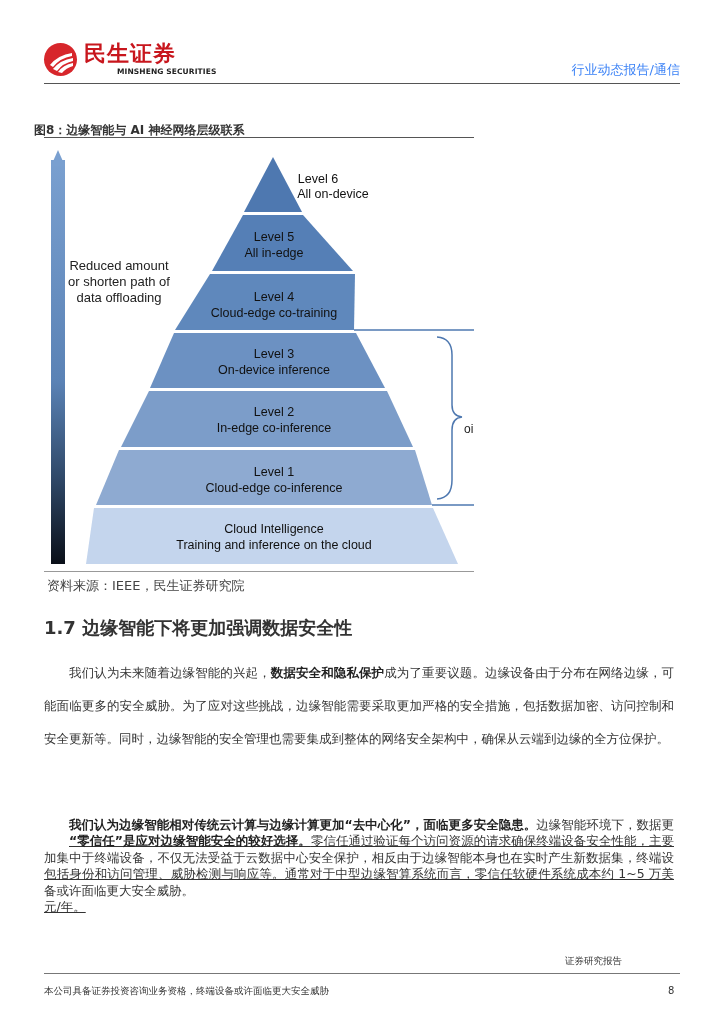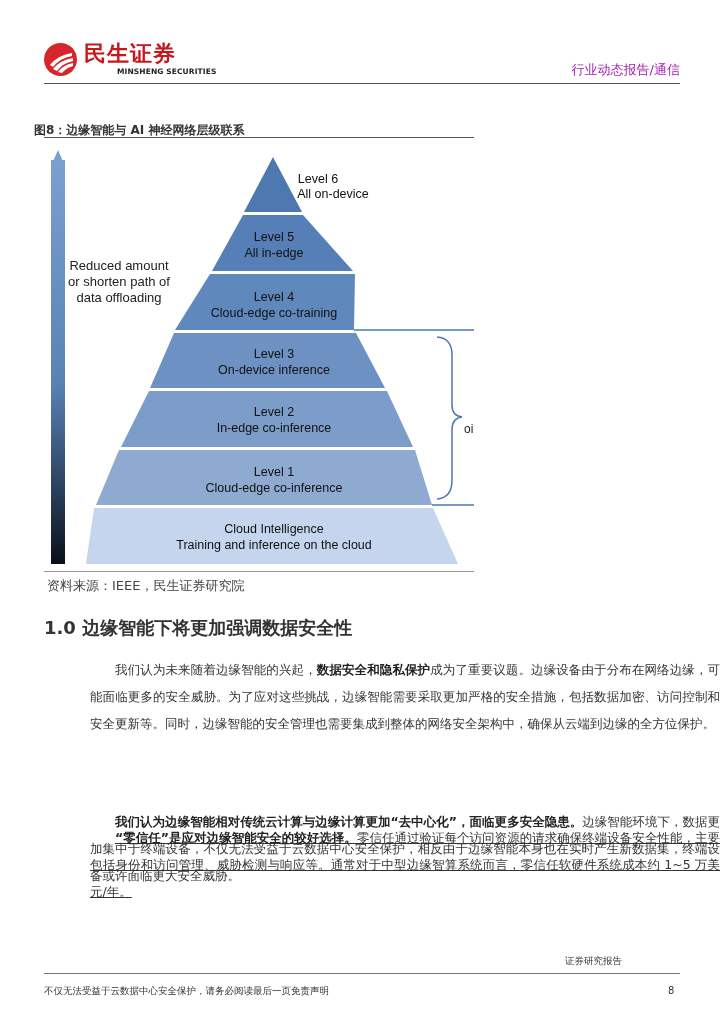--- a/index.html
+++ b/index.html
@@ -4,34 +4,34 @@
 <style>
   html, body { margin: 0; padding: 0; background: #ffffff; }
   body { width: 724px; height: 1024px; position: relative; overflow: hidden;
          font-family: "DejaVu Sans", "Liberation Sans", sans-serif; color: #333; }
   .abs { position: absolute; }
 
   
   .logo-circle { left: 44px; top: 43px; width: 33px; height: 33px; border-radius: 50%; background: #d7262b; overflow: hidden; }
   .logo-cn { left: 84px; top: 42px; font-size: 22px; font-weight: bold; color: #c8161d; letter-spacing: 1px; line-height: 24px; font-family: Liberation Serif, serif; }
   .logo-en { left: 84px; top: 67px; font-size: 7.5px; font-weight: bold; color: #222; letter-spacing: 0.1px; line-height: 9px; margin-left: 33px; }
-  .header-right { right: 44px; top: 61px; font-size: 13px; color: #a21caf; }
+  .header-right { right: 44px; top: 61px; font-size: 13px; color: #3b82f6; }
   .header-line { left: 44px; right: 44px; top: 83px; height: 1px; background: #555; }
 
   
   .fig-title { left: 34px; top: 122px; font-size: 12px; font-weight: bold; color: #333; }
   .fig-line { left: 44px; width: 430px; top: 137px; height: 1px; background: #555; }
   .fig-svg { left: 44px; top: 140px; }
   .source { left: 47px; top: 577px; font-size: 13px; color: #444; }
   .src-line { left: 44px; width: 430px; top: 571px; height: 1px; background: #999; }
 
   
   .sec-title { left: 44px; top: 616px; font-size: 18px; font-weight: bold; color: #333; }
 
-  .para { left: 44px; width: 630px; font-size: 12.5px; line-height: 27px; color: #333; text-align: justify; margin-left: 46px; }
+  .para { left: 44px; width: 630px; font-size: 12.5px; line-height: 33px; color: #333; text-align: justify; }
   .para b { color: #222; }
   .indent { display: inline-block; width: 25px; }
 
   .footer-line { left: 44px; right: 44px; top: 973px; height: 1px; background: #777; }
   .footer-left { left: 44px; top: 985px; font-size: 9.5px; color: #333; }
   .footer-mid { left: 565px; top: 955px; font-size: 9.5px; color: #333; }
   .footer-page { left: 668px; top: 985px; font-size: 10px; color: #333; }
 
   .lvl text { font-family: "Liberation Sans", sans-serif; }
 </style>
@@ -96,30 +96,30 @@
 
   <line x1="354" y1="330" x2="474" y2="330" stroke="#4e78b0" stroke-width="1.5"></line>
   <line x1="432" y1="505" x2="474" y2="505" stroke="#4e78b0" stroke-width="1.5"></line>
   <path d="M437 337 Q452 338 452 355 L452 405 Q452 416 462 417 Q452 418 452 430 L452 480 Q452 498 437 499" fill="none" stroke="#4e78b0" stroke-width="1.5"></path>
   <text x="464" y="433" font-size="12" fill="#222">oi</text>
 </svg>
 
 <div class="abs src-line"></div>
 <div class="abs source">资料来源：IEEE，民生证券研究院</div>
 
-<div class="abs sec-title">1.0 边缘智能下将更加强调数据安全性</div>
+<div class="abs sec-title">1.7 边缘智能下将更加强调数据安全性</div>
 
 <div class="abs para" style="top:656px;">
   <span class="indent"></span><span>我们认为未来随着边缘智能的兴起，</span><b>数据安全和隐私保护</b><span>成为了重要议题。边缘设备由于分布在网络边缘，可能面临更多的安全威胁。为了应对这些挑战，边缘智能需要采取更加严格的安全措施，包括数据加密、访问控制和安全更新等。同时，边缘智能的安全管理也需要集成到整体的网络安全架构中，确保从云端到边缘的全方位保护。</span>
 </div>
 
 <div class="abs para" style="top:808px;">
   <span class="indent"></span><b>我们认为边缘智能相对传统云计算与边缘计算更加“去中心化”，面临更多安全隐患。</b><span>边缘智能环境下，数据更加集中于终端设备，不仅无法受益于云数据中心安全保护，相反由于边缘智能本身也在实时产生新数据集，终端设备或许面临更大安全威胁。</span>
 </div>
 
 <div class="abs para" style="top:824px;text-decoration:underline;">
   <span class="indent"></span><b>“零信任”是应对边缘智能安全的较好选择。</b><span>零信任通过验证每个访问资源的请求确保终端设备安全性能，主要包括身份和访问管理、威胁检测与响应等。通常对于中型边缘智算系统而言，零信任软硬件系统成本约 1~5 万美元/年。</span>
 </div>
 
 <div class="abs footer-line"></div>
-<div class="abs footer-left">不仅无法受益于云数据中心安全保护，请务必阅读最后一页免责声明</div>
+<div class="abs footer-left">本公司具备证券投资咨询业务资格，终端设备或许面临更大安全威胁</div>
 <div class="abs footer-mid">证券研究报告</div>
 <div class="abs footer-page">8</div>
 
 </body></html>

